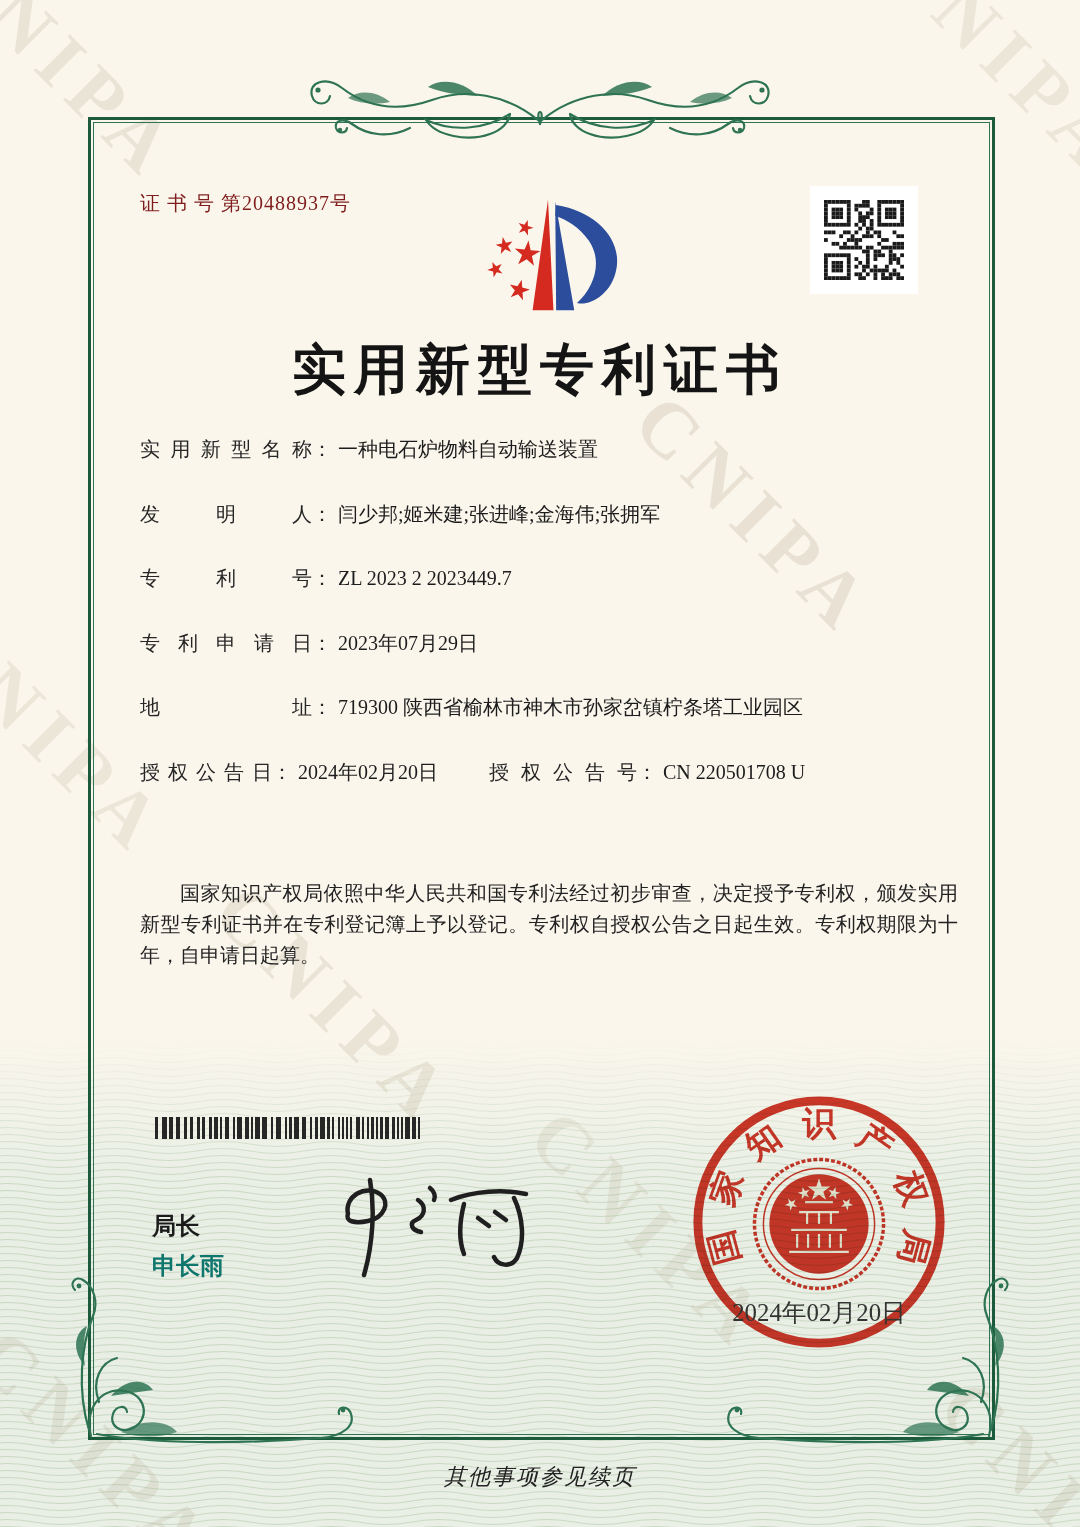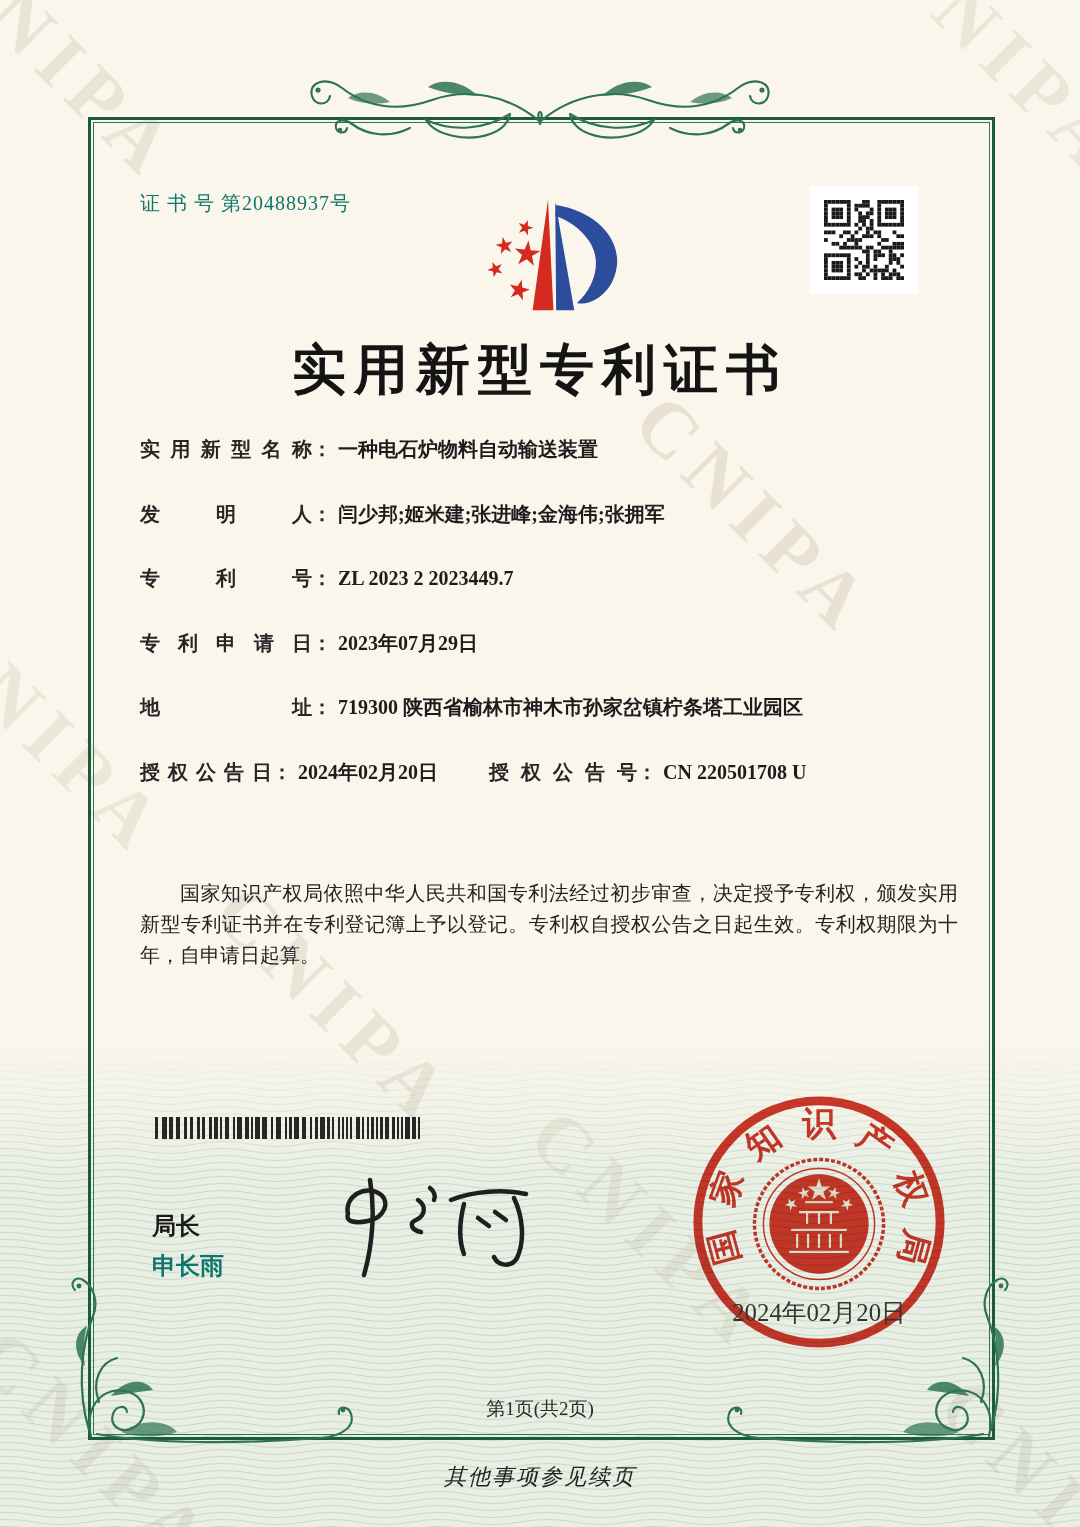--- a/index.html
+++ b/index.html
@@ -31,34 +31,34 @@
     position:absolute; left:88px; top:117px; width:901px; height:1317px;
     border:3px solid #1b5b3b;
   }
   .frame::after{
     content:''; position:absolute; inset:2px; border:1px solid #2e7352;
   }
   .ornament-top{ position:absolute; left:282px; top:62px; }
   .corner-orn{ position:absolute; }
   
   .cert-no{
-    position:absolute; left:140px; top:190px; font-size:20px; letter-spacing:1px; color:#0f766e;
+    position:absolute; left:140px; top:190px; font-size:20px; letter-spacing:1px; color:#7f1d1d;
   }
   .logo{ position:absolute; left:462px; top:188px; }
   .qr-wrap{
     position:absolute; left:810px; top:186px; width:108px; height:108px; background:#ffffff;
     display:flex; align-items:center; justify-content:center;
   }
   .title{
     position:absolute; left:0; top:334px; width:1080px; margin:0;
     text-align:center; font-size:54px; font-weight:bold; letter-spacing:8px; color:#141414;
   }
   
   .fields{ position:absolute; left:140px; top:434px; width:830px; }
-  .frow{ height:64.5px; font-size:20px; line-height:30px; white-space:nowrap;font-weight:bold; }
+  .frow{ height:64.5px; font-size:20px; line-height:30px; white-space:nowrap; }
   .flabel{
     display:inline-block; width:172px; vertical-align:top;
     text-align:justify; text-align-last:justify; color:#262626;
   }
   .flabel.w2{ width:132px; }
   .flabel.w3{ width:148px; }
   .fcolon{ display:inline-block; vertical-align:top; color:#262626; }
   .fvalue{ display:inline-block; vertical-align:top; margin-left:6px; color:#1c1c1c; }
   .grant-group2{ display:inline-block; margin-left:51px; }
   
@@ -543,16 +543,15 @@
           <text x="0" y="0" transform="translate(83.2,58.9) rotate(-35.0)" text-anchor="middle" dominant-baseline="central" font-family="Liberation Serif, serif" font-size="34" font-weight="bold" fill="#cf2a1b">知</text>
           <text x="0" y="0" transform="translate(140.0,41.0) rotate(0.0)" text-anchor="middle" dominant-baseline="central" font-family="Liberation Serif, serif" font-size="34" font-weight="bold" fill="#cf2a1b">识</text>
           <text x="0" y="0" transform="translate(196.8,58.9) rotate(35.0)" text-anchor="middle" dominant-baseline="central" font-family="Liberation Serif, serif" font-size="34" font-weight="bold" fill="#cf2a1b">产</text>
           <text x="0" y="0" transform="translate(233.0,106.1) rotate(70.0)" text-anchor="middle" dominant-baseline="central" font-family="Liberation Serif, serif" font-size="34" font-weight="bold" fill="#cf2a1b">权</text>
           <text x="0" y="0" transform="translate(235.6,165.6) rotate(105.0)" text-anchor="middle" dominant-baseline="central" font-family="Liberation Serif, serif" font-size="34" font-weight="bold" fill="#cf2a1b">局</text>
         </g>
       <text x="140" y="240" text-anchor="middle" font-family="Liberation Serif, serif" font-size="25" fill="#2a2a2a">2024年02月20日</text>
     </g>
   </svg>
 
-  <div class="page-info">第1页(共2页)</div>
   <div class="continuation">其他事项参见续页</div>
 
 </div>
 
 </body></html>

